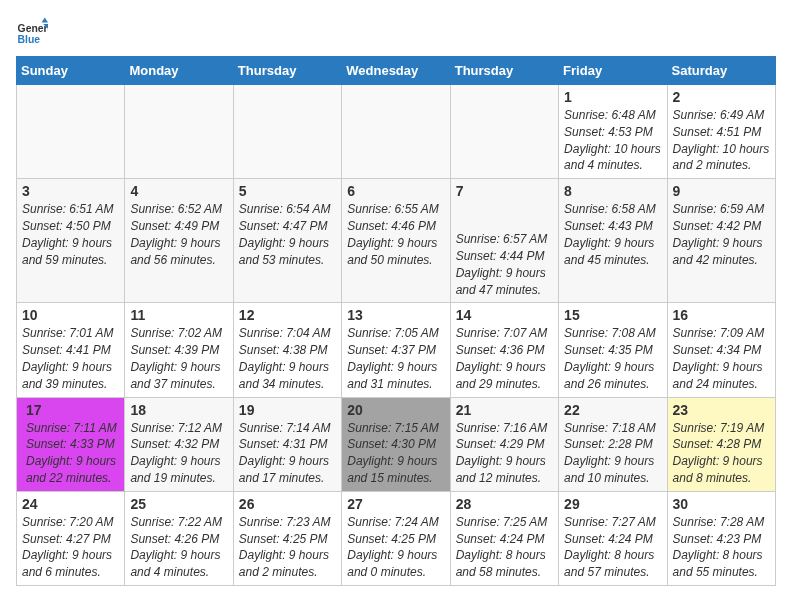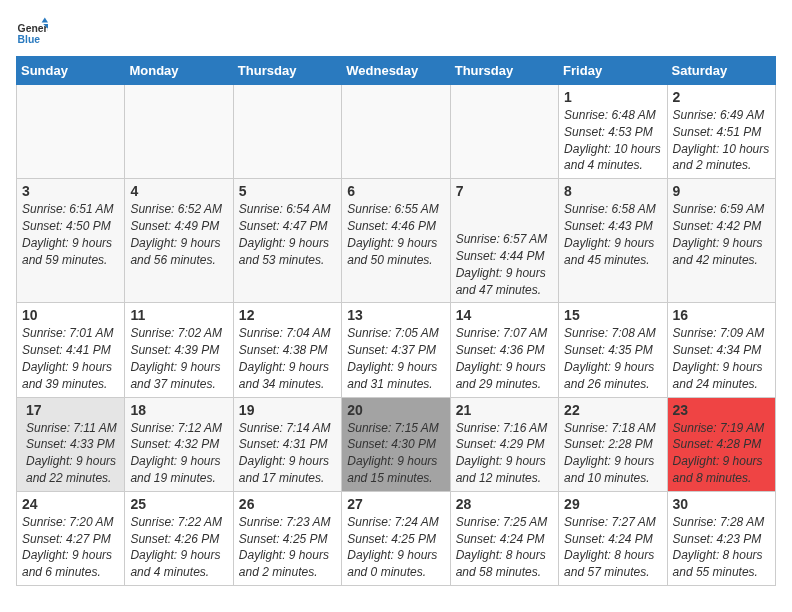--- a/index.html
+++ b/index.html
@@ -213,21 +213,21 @@
 Daylight: 9 hours and 26 minutes.</div>
         </td>
         <td>
           <span class="day-num">16</span>
           <div class="day-info" style="white-space: pre-line;">Sunrise: 7:09 AM
 Sunset: 4:34 PM
 Daylight: 9 hours and 24 minutes.</div>
         </td>
       </tr>
       <tr>
-        <td style="background: #e5e5e5; padding-left: 9px;">
+        <td style="background: #d946ef; padding-left: 9px;">
           <span class="day-num">17</span>
           <div class="day-info" style="white-space: pre-line;">Sunrise: 7:11 AM
 Sunset: 4:33 PM
 Daylight: 9 hours and 22 minutes.</div>
         </td>
         <td style="background: rgb(247, 247, 247);">
           <span class="day-num">18</span>
           <div class="day-info" style="white-space: pre-line;">Sunrise: 7:12 AM
 Sunset: 4:32 PM
 Daylight: 9 hours and 19 minutes.</div>
@@ -249,21 +249,21 @@
           <div class="day-info" style="white-space: pre-line;">Sunrise: 7:16 AM
 Sunset: 4:29 PM
 Daylight: 9 hours and 12 minutes.</div>
         </td>
         <td style="background: rgb(247, 247, 247);">
           <span class="day-num">22</span>
           <div class="day-info" style="white-space: pre-line;">Sunrise: 7:18 AM
 Sunset: 2:28 PM
 Daylight: 9 hours and 10 minutes.</div>
         </td>
-        <td style="background: #ef4444;">
+        <td style="background: #fef9c3;">
           <span class="day-num">23</span>
           <div class="day-info" style="white-space: pre-line;">Sunrise: 7:19 AM
 Sunset: 4:28 PM
 Daylight: 9 hours and 8 minutes.</div>
         </td>
       </tr>
       <tr>
         <td>
           <span class="day-num">24</span>
           <div class="day-info" style="white-space: pre-line;">Sunrise: 7:20 AM

